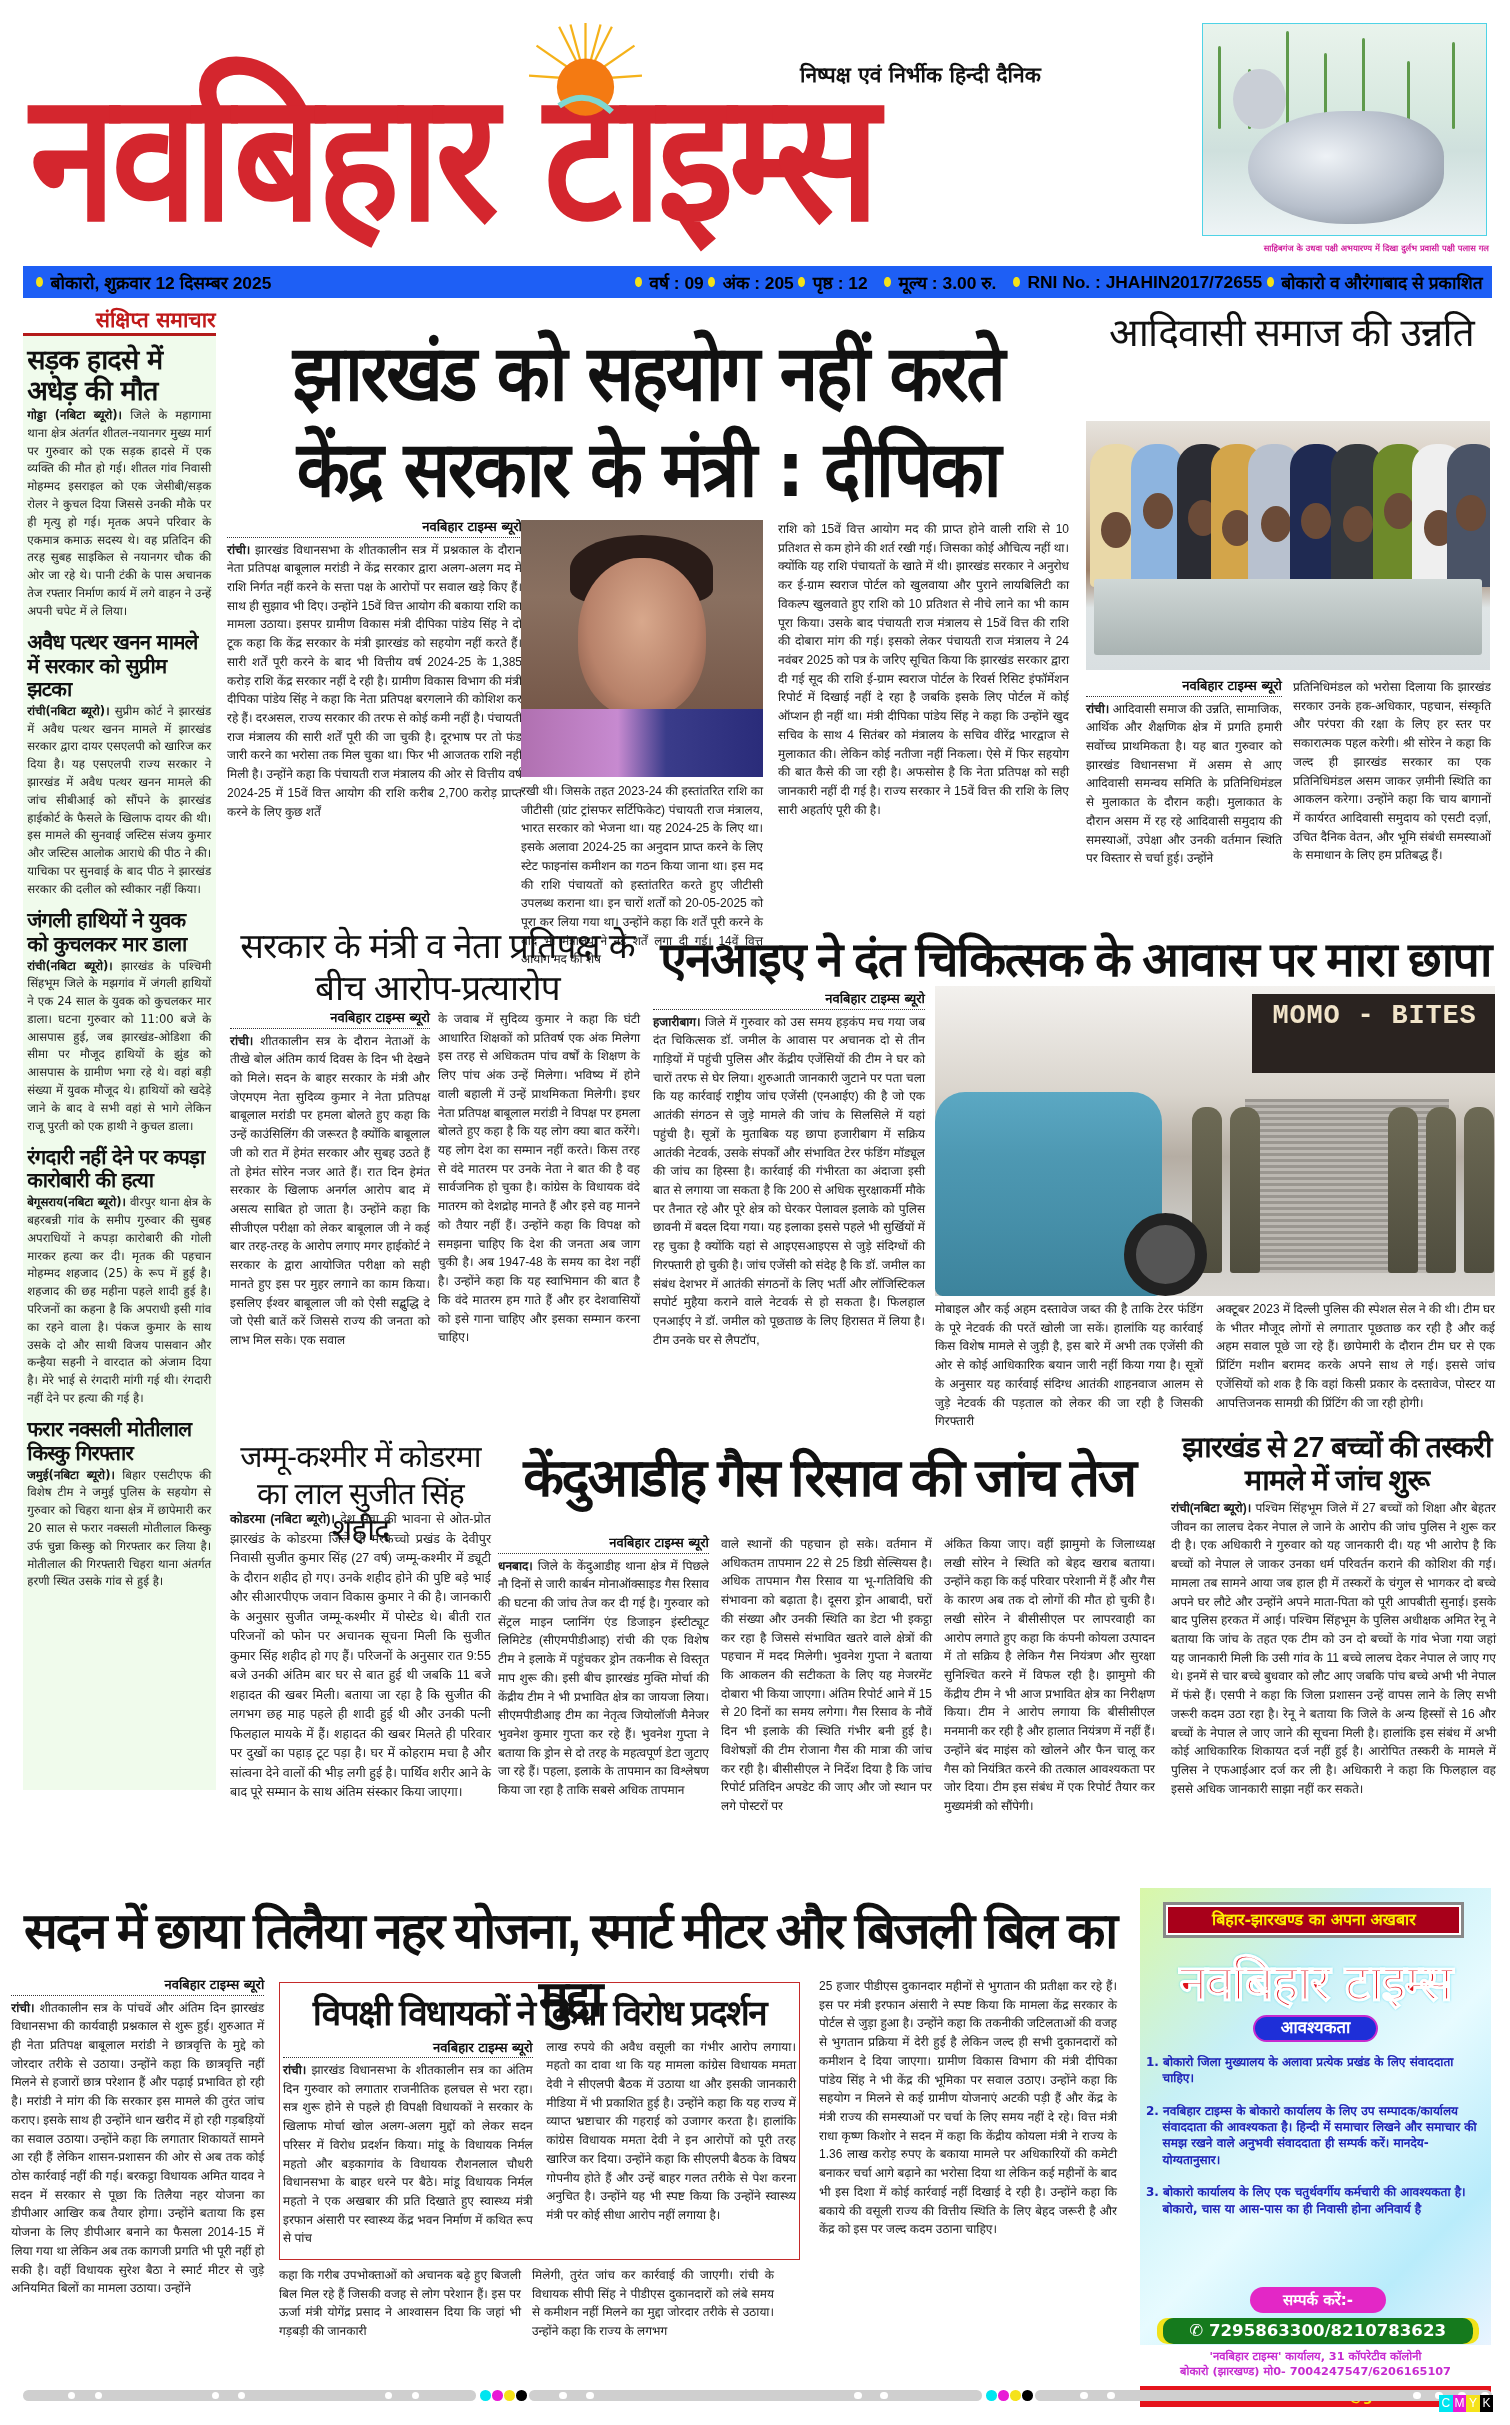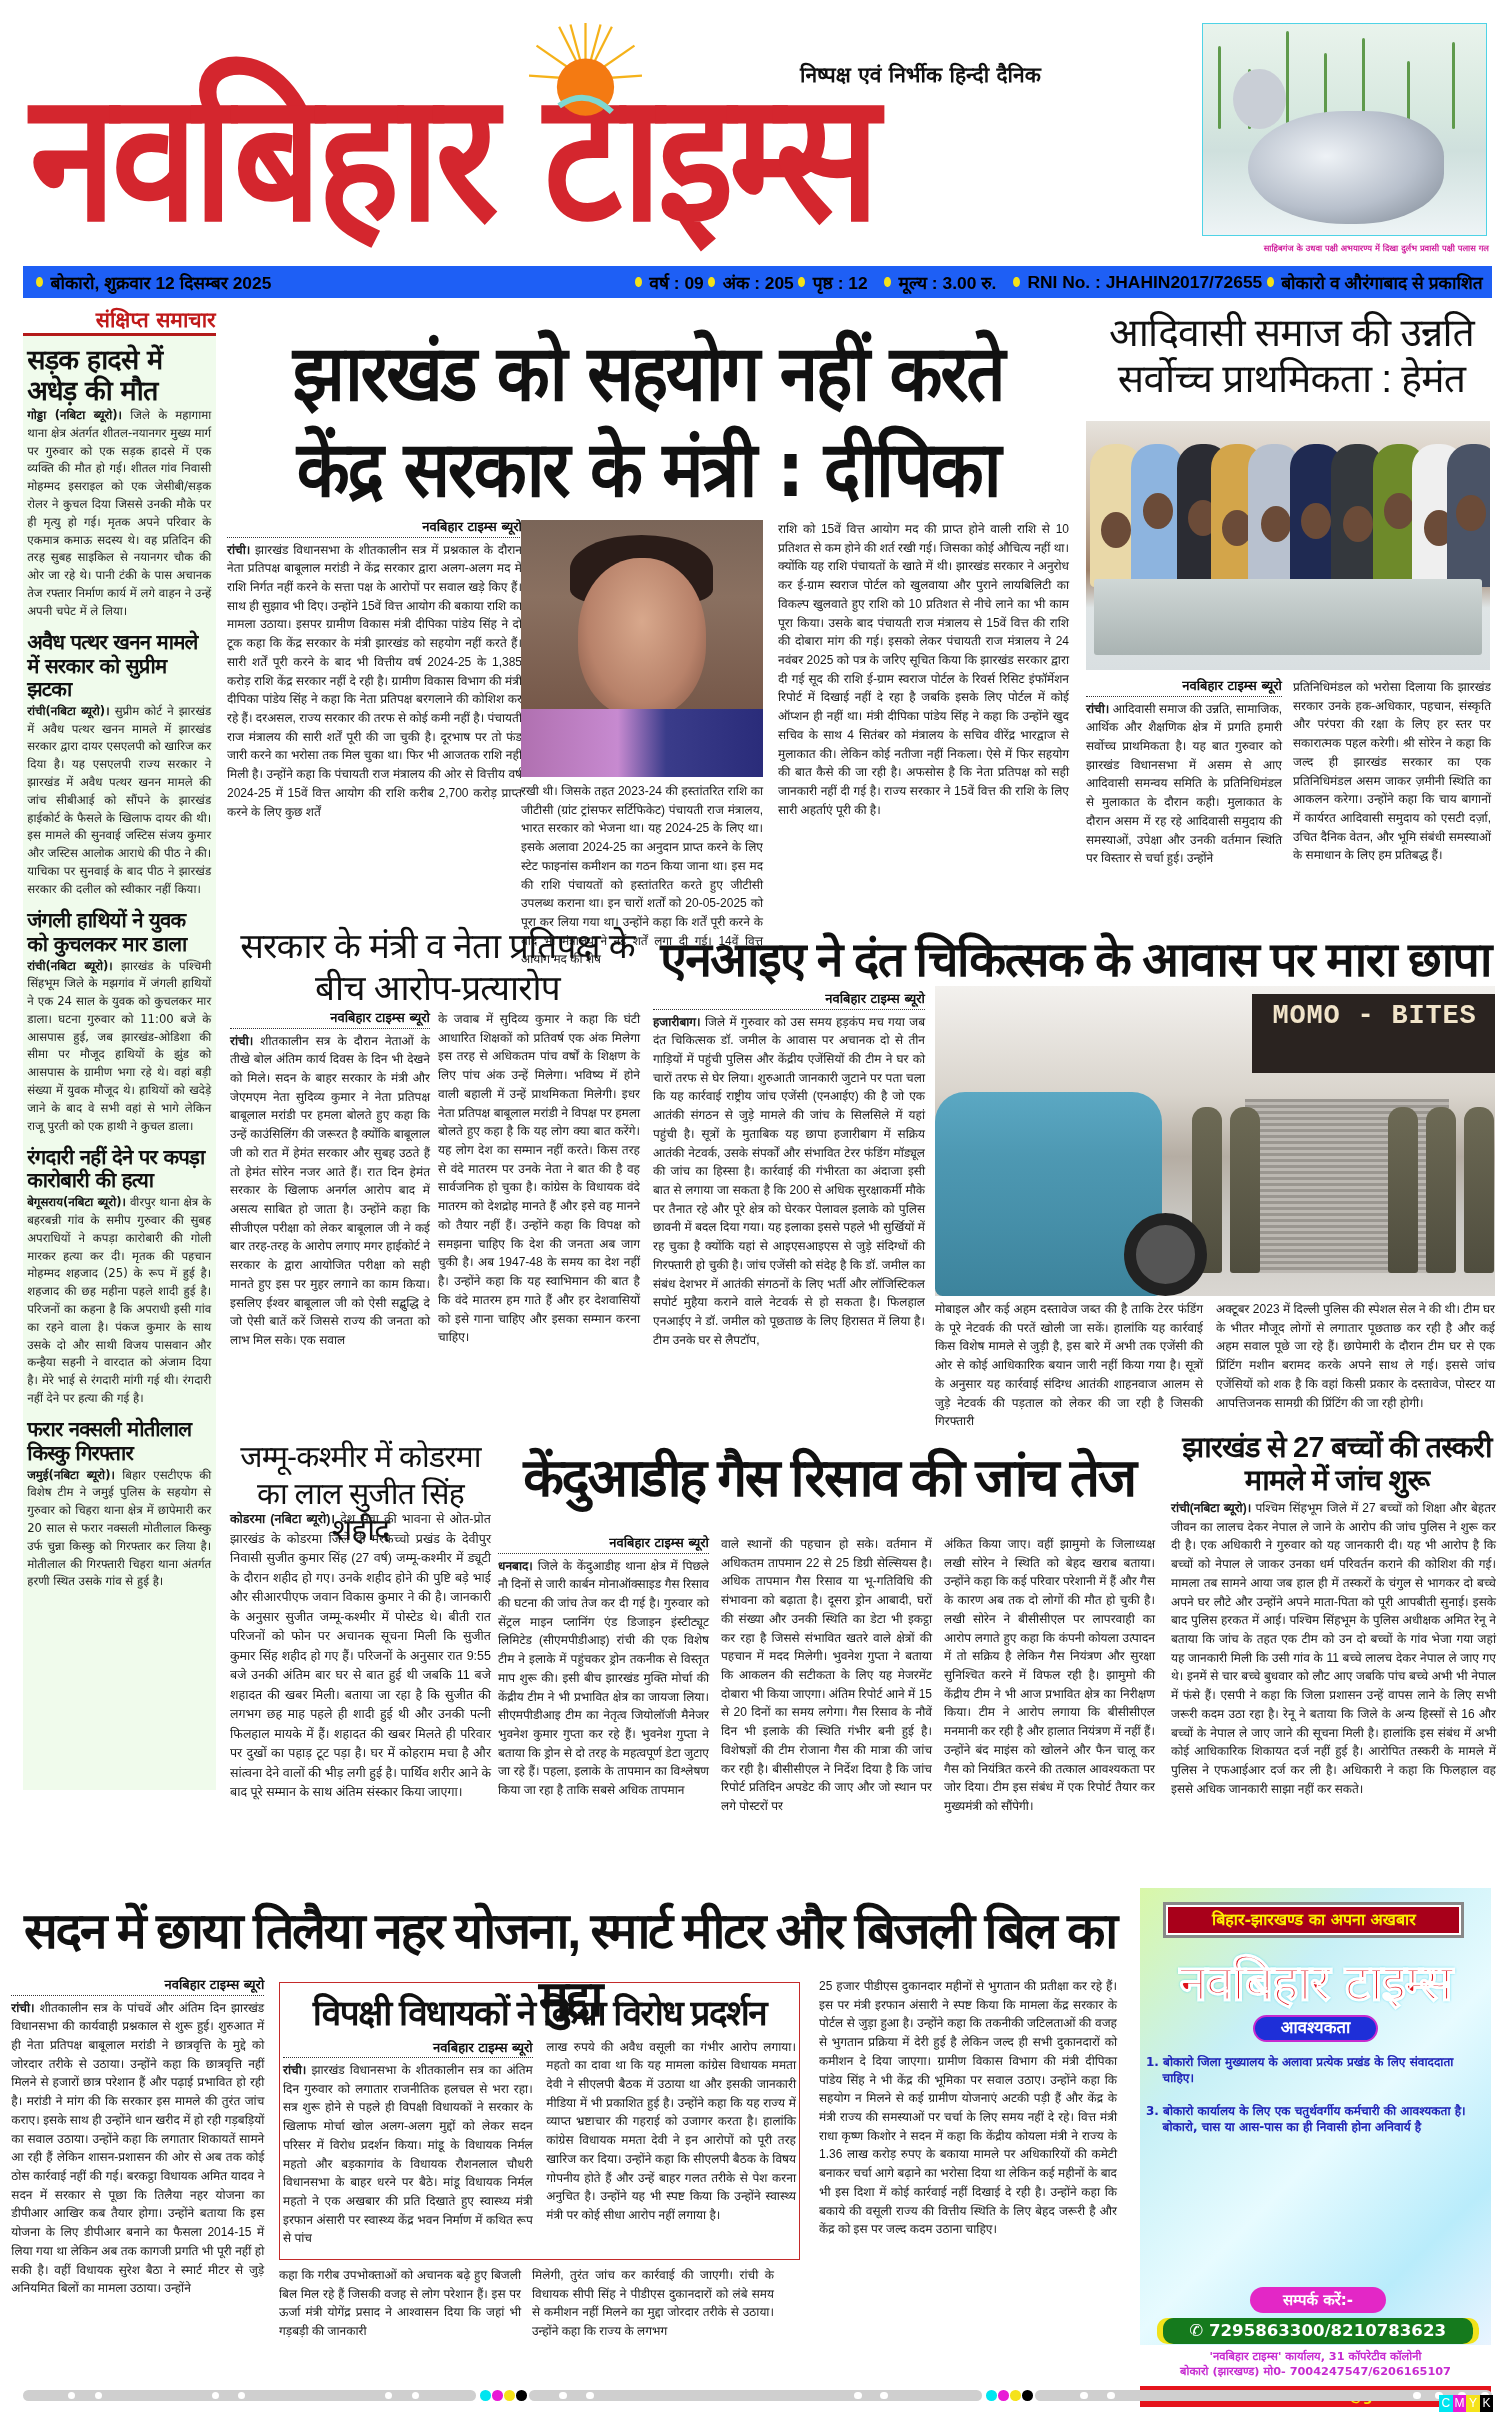--- a/index.html
+++ b/index.html
@@ -148,21 +148,20 @@
 <div class="photo photo-woman abs" style="left:521px;top:520px;width:242px;height:257px">
   <div class="hair"></div>
     <div class="face"></div>
     <div class="saree"></div>
 </div>
 <div class="abs body" style="left:521px;top:782px;width:242px">रखी थी। जिसके तहत 2023-24 की हस्तांतरित राशि का जीटीसी (ग्रांट ट्रांसफर सर्टिफिकेट) पंचायती राज मंत्रालय, भारत सरकार को भेजना था। यह 2024-25 के लिए था। इसके अलावा 2024-25 का अनुदान प्राप्त करने के लिए स्टेट फाइनांस कमीशन का गठन किया जाना था। इस मद की राशि पंचायतों को हस्तांतरित करते हुए जीटीसी उपलब्ध कराना था। इन चारों शर्तों को 20-05-2025 को पूरा कर लिया गया था। उन्होंने कहा कि शर्तें पूरी करने के बाद भी मंत्रालय ने नई शर्तें लगा दी गई। 14वें वित्त आयोग मद की शेष</div>
 <div class="abs body" style="left:778px;top:520px;width:291px">राशि को 15वें वित्त आयोग मद की प्राप्त होने वाली राशि से 10 प्रतिशत से कम होने की शर्त रखी गई। जिसका कोई औचित्य नहीं था। क्योंकि यह राशि पंचायतों के खाते में थी। झारखंड सरकार ने अनुरोध कर ई-ग्राम स्वराज पोर्टल को खुलवाया और पुराने लायबिलिटी का विकल्प खुलवाते हुए राशि को 10 प्रतिशत से नीचे लाने का भी काम पूरा किया। उसके बाद पंचायती राज मंत्रालय से 15वें वित्त की राशि की दोबारा मांग की गई। इसको लेकर पंचायती राज मंत्रालय ने 24 नवंबर 2025 को पत्र के जरिए सूचित किया कि झारखंड सरकार द्वारा दी गई सूद की राशि ई-ग्राम स्वराज पोर्टल के रिवर्स रिसिट इंफॉर्मेशन रिपोर्ट में दिखाई नहीं दे रहा है जबकि इसके लिए पोर्टल में कोई ऑप्शन ही नहीं था। मंत्री दीपिका पांडेय सिंह ने कहा कि उन्होंने खुद सचिव के साथ 4 सितंबर को मंत्रालय के सचिव वीरेंद्र भारद्वाज से मुलाकात की। लेकिन कोई नतीजा नहीं निकला। ऐसे में फिर सहयोग की बात कैसे की जा रही है। अफसोस है कि नेता प्रतिपक्ष को सही जानकारी नहीं दी गई है। राज्य सरकार ने 15वें वित्त की राशि के लिए सारी अहर्ताएं पूरी की है।</div>
 
 <div class="abs hl" style="left:1080px;top:310px;width:423px;font-size:39px;line-height:1.18">
   <div>आदिवासी समाज की उन्नति</div>
-  <div>सर्वोच्च प्राथमिकता : हेमंत</div>
 </div>
 <div class="photo photo-group abs" style="left:1086px;top:421px;width:404px;height:249px">
   <div class="person" style="left:3.8px;background:#e9d8a8"></div>
     <div class="head" style="left:15px;top:91px"></div>
   <div class="person" style="left:45px;background:#8db4df"></div>
     <div class="head" style="left:57px;top:72px"></div>
   <div class="person" style="left:91px;background:#2b2c33"></div>
     <div class="head" style="left:102px;top:79px"></div>
   <div class="person" style="left:125px;background:#d3a54a"></div>
     <div class="head" style="left:136px;top:89px"></div>
@@ -245,20 +244,21 @@
     <div class="body">लाख रुपये की अवैध वसूली का गंभीर आरोप लगाया। महतो का दावा था कि यह मामला कांग्रेस विधायक ममता देवी ने सीएलपी बैठक में उठाया था और इसकी जानकारी मीडिया में भी प्रकाशित हुई है। उन्होंने कहा कि यह राज्य में व्याप्त भ्रष्टाचार की गहराई को उजागर करता है। हालांकि कांग्रेस विधायक ममता देवी ने इन आरोपों को पूरी तरह खारिज कर दिया। उन्होंने कहा कि सीएलपी बैठक के विषय गोपनीय होते हैं और उन्हें बाहर गलत तरीके से पेश करना अनुचित है। उन्होंने यह भी स्पष्ट किया कि उन्होंने स्वास्थ्य मंत्री पर कोई सीधा आरोप नहीं लगाया है।</div>
   </div>
 </div>
 
 <div class="ad-box">
   <div class="ad-tag">बिहार-झारखण्ड का अपना अखबार</div>
   <div class="ad-title">नवबिहार टाइम्स</div>
   <div class="ad-pill">आवश्यकता</div>
   <ul class="ad-list">
     <li>1. बोकारो जिला मुख्यालय के अलावा प्रत्येक प्रखंड के लिए संवाददाता चाहिए।</li>
+    <li>2. नवबिहार टाइम्स के बोकारो कार्यालय के लिए उप सम्पादक/कार्यालय संवाददाता की आवश्यकता है। हिन्दी में समाचार लिखने और समाचार की समझ रखने वाले अनुभवी संवाददाता ही सम्पर्क करें। मानदेय-योग्यतानुसार।</li>
     <li>3. बोकारो कार्यालय के लिए एक चतुर्थवर्गीय कर्मचारी की आवश्यकता है। बोकारो, चास या आस-पास का ही निवासी होना अनिवार्य है</li>
   </ul>
 </div>
 <div class="abs" style="left:1140px;top:1888px;width:351px;height:536px;pointer-events:none">
   <div class="ad-contact-pill" style="top:399px">सम्पर्क करें:-</div>
   <div class="ad-phone"><span>✆ </span><span>7295863300/8210783623</span></div>
   <div class="ad-address">
     <div>'नवबिहार टाइम्स' कार्यालय, 31 कॉपरेटीव कॉलोनी</div>
     <div>बोकारो (झारखण्ड) मो0- 7004247547/6206165107</div>
   </div>

